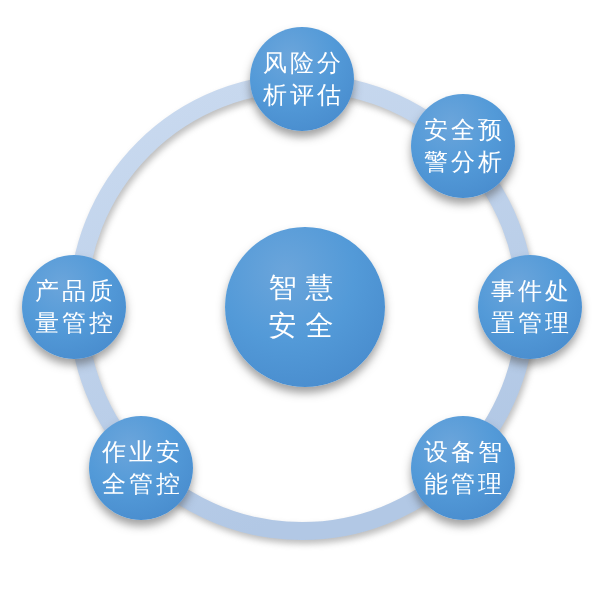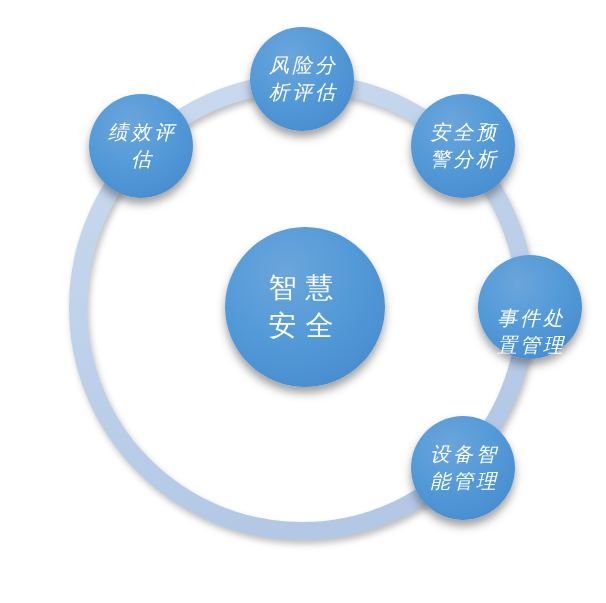--- a/index.html
+++ b/index.html
@@ -38,36 +38,35 @@
   .node.center {
     width: 160px;
     height: 160px;
   }
   .label {
     color: #ffffff;
     white-space: pre-line;
     display: block;
   }
   .outer .label {
-    font-size: 20px;
+    font-size: 24px;
     line-height: 1.35;
     letter-spacing: 3px;
     margin-left: 3px; 
-    font-style: italic;
   }
   .center .label {
     font-size: 28px;
     line-height: 1.34;
     letter-spacing: 9px;
     margin-left: 1px;
   }
   
   .pos-top          { left: 250px; top: 27px;  }
   .pos-top-right    { left: 411px; top: 94px; align-items: center;  }
-  .pos-right        { left: 478px; top: 255px; align-items: flex-end; }
+  .pos-right        { left: 478px; top: 255px; }
   .pos-bottom-right { left: 411px; top: 416px; }
   .pos-bottom       { left: 250px; top: 483px; }
   .pos-bottom-left  { left: 89px;  top: 416px; }
   .pos-left         { left: 22px;  top: 255px; }
   .pos-top-left     { left: 89px;  top: 94px;  }
   .pos-center       { left: 225px; top: 227px; }
 </style>
 </head>
 <body>
 
@@ -97,25 +96,29 @@
     <span class="label">事件处
 置管理</span>
   </div>
 
   <div class="node outer pos-bottom-right">
     <span class="label">设备智
 能管理</span>
   </div>
 
 
+  <div class="node outer pos-bottom-left">
+    <span class="label">作业安
+全管控</span>
+  </div>
 
+  <div class="node outer pos-left">
+    <span class="label">产品质
+量管控</span>
+  </div>
 
-  <div class="node outer pos-top-left">
-    <span class="label">绩效评
-估</span>
-  </div>
 
   <div class="node center pos-center">
     <span class="label">智慧
 安全</span>
   </div>
 
 </div>
 
 </body></html>

